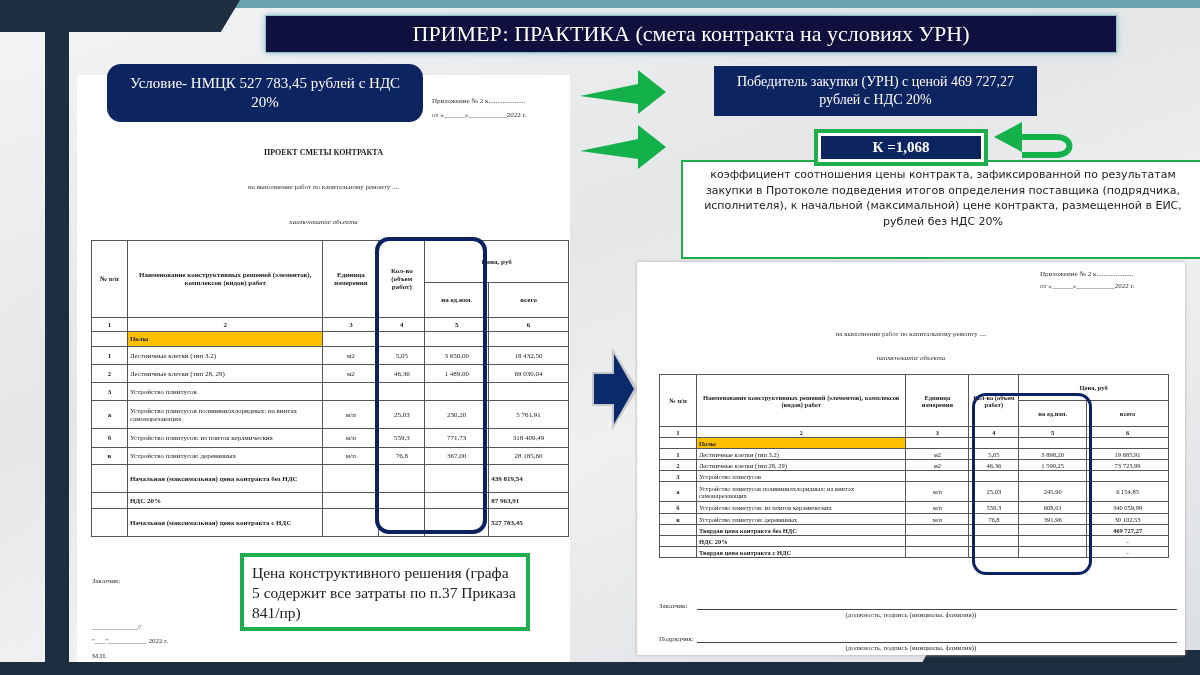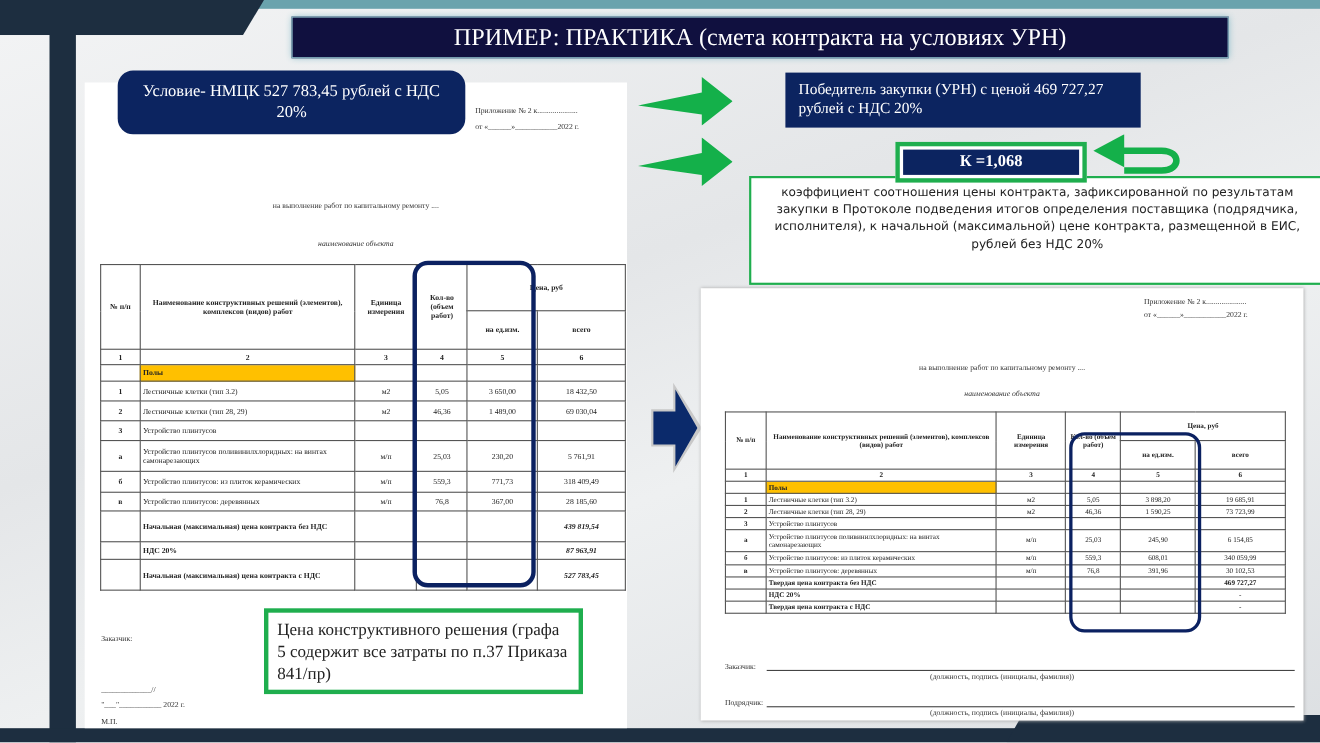--- a/index.html
+++ b/index.html
@@ -27,35 +27,35 @@
   .cond-box { position: absolute; left: 107px; top: 64px; width: 316px; height: 58px; background: #0c2460;
     border-radius: 14px; color: #fff; font-size: 15px; text-align: center; display: flex; align-items: center; justify-content: center; line-height: 1.3; padding: 0 10px; }
   .appx { position: absolute; font-size: 7px; color: #333; }
   .doc-title { position: absolute; font-size: 8px; font-weight: bold; color: #222; width: 100%; text-align: center; }
   .doc-sub { position: absolute; font-size: 7px; color: #333; width: 100%; text-align: center; }
   .doc-italic { font-style: italic; }
 
   table.smeta { position: absolute; border-collapse: collapse; font-size: 7px; color: #222; }
   table.smeta td { border: 1px solid #555; text-align: center; padding: 1px 2px; vertical-align: middle; }
   table.smeta td.name { text-align: left; }
-  table.smeta td.num { text-align: center; font-style: italic; }
+  table.smeta td.num { text-align: left; }
   table.smeta td.bold { font-weight: bold; }
   table.smeta td.yellow { background: #ffc000; font-weight: bold; text-align: left; }
 
   .hl-left { position: absolute; left: 375px; top: 237px; width: 112px; height: 297px; border: 4px solid #0b2161; border-radius: 14px; }
   .green-note { position: absolute; left: 240px; top: 553px; width: 290px; height: 78px; border: 4px solid #1fae4e; background: #fff;
     font-size: 15.5px; line-height: 1.28; padding: 6px 8px; color: #222; }
   .sig { position: absolute; font-size: 7px; color: #333; }
 
   
   .g-arrow { position: absolute; }
   .blue-arrow { position: absolute; left: 590px; top: 344px; }
 
   .winner-box { position: absolute; left: 714px; top: 66px; width: 323px; height: 50px; background: #0c2460; color: #fff;
-    font-size: 14px; text-align: left; display: flex; align-items: center; justify-content: center; line-height: 1.3; padding: 0 12px; }
+    font-size: 14px; text-align: center; display: flex; align-items: center; justify-content: center; line-height: 1.3; padding: 0 12px; }
   .k-box { position: absolute; left: 814px; top: 129px; width: 174px; height: 37px; border: 4px solid #1fae4e; background: #fff; padding: 3px; }
   .k-inner { width: 100%; height: 100%; background: #0c2460; color: #fff; font-weight: bold; font-size: 15px; display: flex; align-items: center; justify-content: center; }
   .k-desc { position: absolute; left: 681px; top: 160px; width: 524px; height: 99px; border: 2px solid #1fae4e; background: #fff;
     font-family: "DejaVu Sans", sans-serif; font-size: 11px; text-align: center; line-height: 1.42; padding: 5px 6px; color: #222; z-index: 1; }
   .k-box { z-index: 2; }
 
   
   .doc-right { position: absolute; left: 637px; top: 262px; width: 548px; height: 393px; background: #fff; box-shadow: 0 0 3px #aaa; }
   .hl-right { position: absolute; left: 972px; top: 393px; width: 120px; height: 182px; border: 3px solid #0b2161; border-radius: 14px; }
 </style>
@@ -66,20 +66,21 @@
 <div class="top-dark"></div>
 <div class="left-bar"></div>
 <div class="bottom-bar"></div>
 <div class="bottom-bar-r"></div>
 
 <div class="title-box">ПРИМЕР: ПРАКТИКА (смета контракта на условиях УРН)</div>
 
 <div class="doc-left">
   <div class="appx" style="left:355px; top:22px;">Приложение № 2 к.....................</div>
   <div class="appx" style="left:355px; top:36px;">от «______»___________2022 г.</div>
+  <div class="doc-title" style="top:73px;">ПРОЕКТ СМЕТЫ КОНТРАКТА</div>
   <div class="doc-sub" style="top:108px;">на выполнение работ по капитальному ремонту ....</div>
   <div class="doc-sub doc-italic" style="top:143px;">наименование объекта</div>
 
   <table class="smeta" style="left:14px; top:165px; width:478px;">
     <colgroup>
         <col style="width:36px">
         <col style="width:196px">
         <col style="width:56px">
         <col style="width:46px">
         <col style="width:64px">

